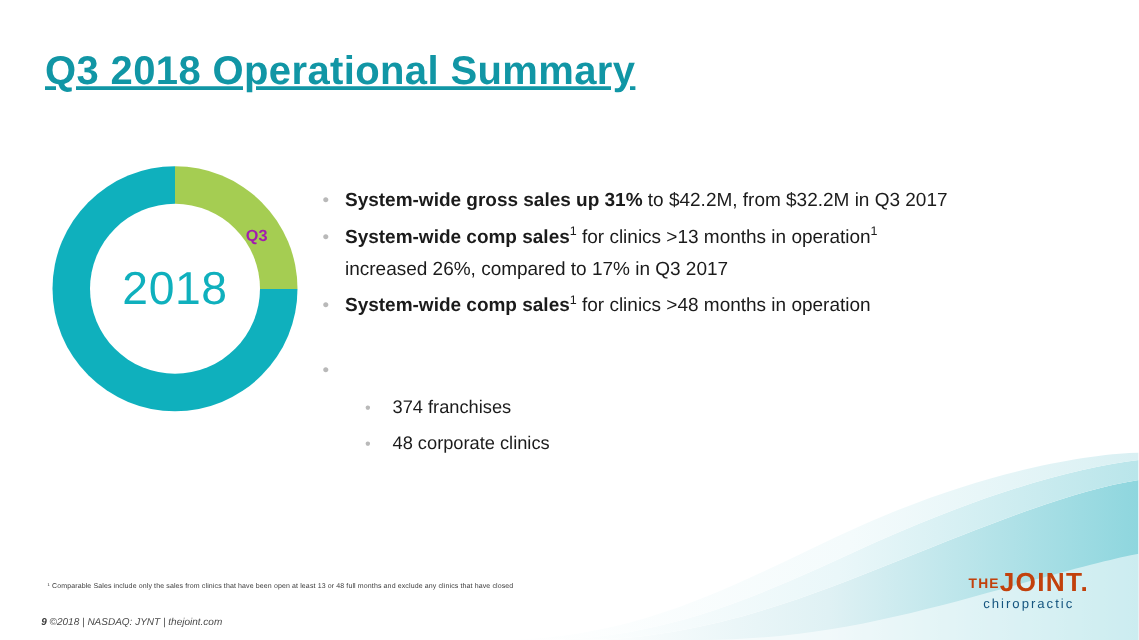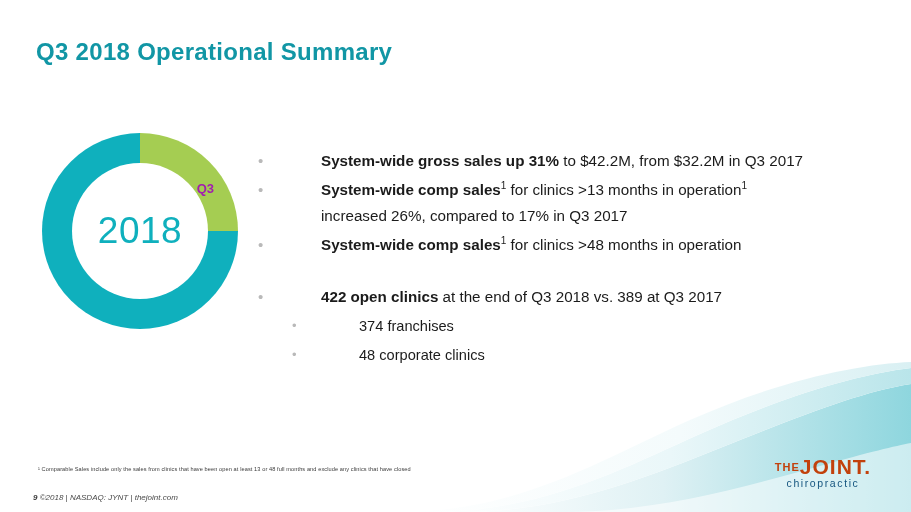--- a/index.html
+++ b/index.html
@@ -19,25 +19,26 @@
     inset: 0;
     background: #ffffff;
     overflow: hidden;
   }
 
   
   .slide-title {
     position: absolute;
     left: 36px;
     top: 38px;
-    font-size: 24px;
+    font-size: 32px;
     font-weight: bold;
     color: #1196a5;
     letter-spacing: 0.3px;
     white-space: nowrap;
+    text-decoration: underline;
   }
 
   
   .donut-wrap {
     position: absolute;
     left: 42px;
     top: 133px;
     width: 196px;
     height: 196px;
   }
@@ -105,21 +106,20 @@
   }
   .bullet-dot.sub {
     width: 22px;
     flex: 0 0 22px;
     font-size: 13px;
   }
   .bullet-text {
     font-size: 15.2px;
     line-height: 26px;
     color: #1b1b1b;
-    margin-left: 45px;
   }
   .bullet-text.sub {
     font-size: 14.6px;
   }
   .bullet-text b {
     font-weight: bold;
   }
   .bullet-sub-row {
     margin-left: 34px;
   }
@@ -227,23 +227,20 @@
       <span class="bullet-dot">•</span>
       <div class="bullet-text">
         <b>System-wide comp sales</b><sup>1</sup><span> for clinics &gt;48 months in operation</span>
       </div>
     </div>
 
     <div class="bullet-spacer"></div>
 
     <div class="bullet-row">
       <span class="bullet-dot">•</span>
-      <div class="bullet-text">
-        <b>422 open clinics</b><span> at the end of Q3 2018 vs. 389 at Q3 2017</span>
-      </div>
     </div>
 
     <div class="bullet-row bullet-sub-row">
       <span class="bullet-dot sub">•</span>
       <div class="bullet-text sub">374 franchises</div>
     </div>
 
     <div class="bullet-row bullet-sub-row">
       <span class="bullet-dot sub">•</span>
       <div class="bullet-text sub">48 corporate clinics</div>

